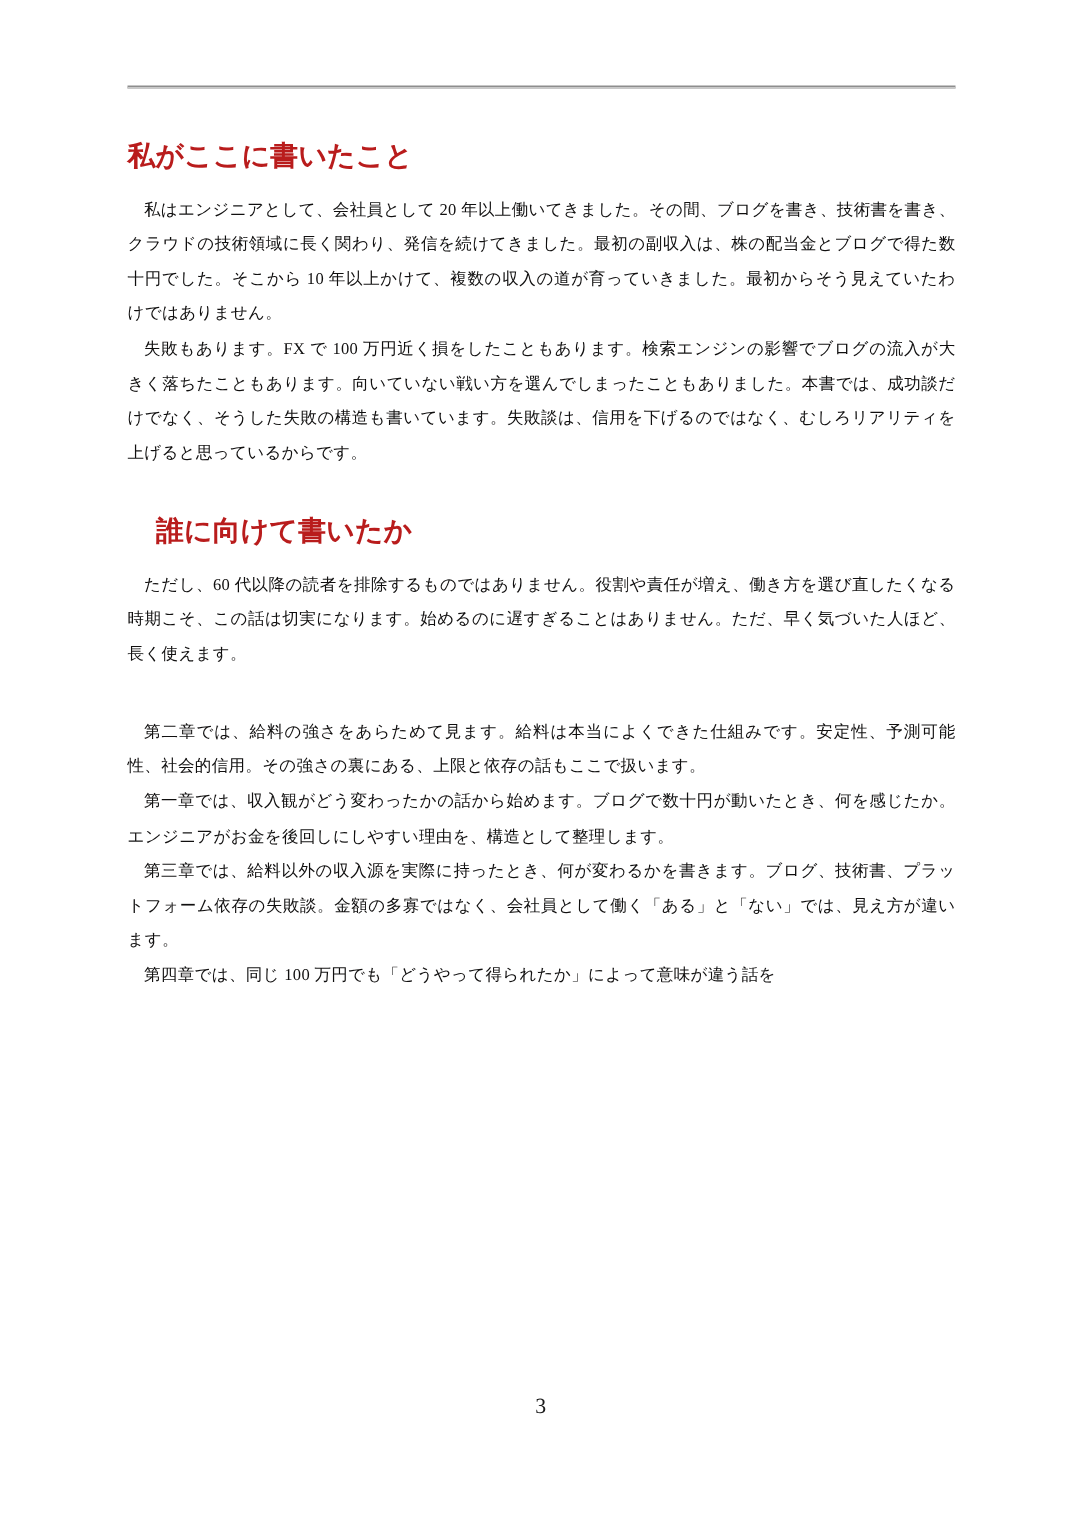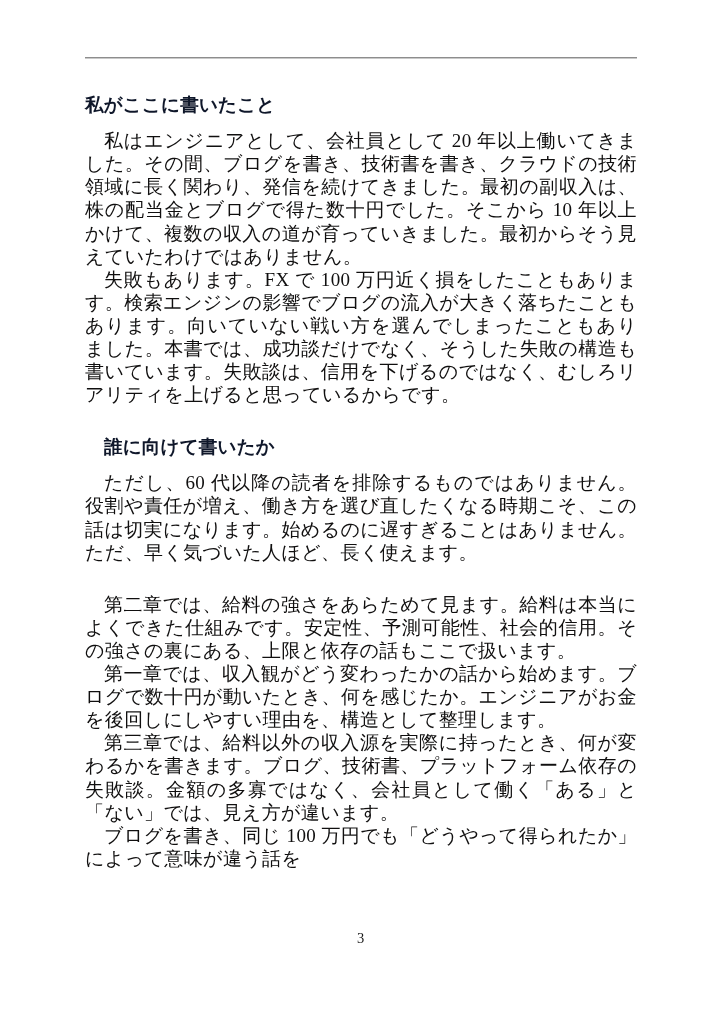--- a/index.html
+++ b/index.html
@@ -45,36 +45,36 @@
     width: 552px;
   }
 
   h2.section-heading {
     font-family: "DejaVu Sans", "Liberation Sans", sans-serif;
     font-weight: bold;
     font-size: 18.5px;
     line-height: 1.25;
     letter-spacing: 0.2px;
     margin: 0 0 13px 0;
-    color: #0f172a;
+    color: #b91c1c;
   }
   .section + .section h2.section-heading {
     margin-top: 0;
     padding-left: 19px;
   }
   .section {
     margin-bottom: 0;
   }
   .section.gap {
     margin-top: 29px;
   }
 
   p.para {
     margin: 0;
-    font-size: 19px;
+    font-size: 11px;
     line-height: 23.1px;
     text-align: justify;
     text-justify: inter-character;
     text-indent: 1em;
     word-break: break-all;
     overflow-wrap: anywhere;
     letter-spacing: 0.02em;
   }
   p.para:last-child {
     margin-bottom: 0;
@@ -109,20 +109,20 @@
 
     <div class="section gap">
       <h2 class="section-heading">誰に向けて書いたか</h2>
       <p class="para">ただし、60 代以降の読者を排除するものではありません。役割や責任が増え、働き方を選び直したくなる時期こそ、この話は切実になります。始めるのに遅すぎることはありません。ただ、早く気づいた人ほど、長く使えます。</p>
     </div>
 
     <div class="section gap">
       <p class="para">第二章では、給料の強さをあらためて見ます。給料は本当によくできた仕組みです。安定性、予測可能性、社会的信用。その強さの裏にある、上限と依存の話もここで扱います。</p>
       <p class="para">第一章では、収入観がどう変わったかの話から始めます。ブログで数十円が動いたとき、何を感じたか。エンジニアがお金を後回しにしやすい理由を、構造として整理します。</p>
       <p class="para">第三章では、給料以外の収入源を実際に持ったとき、何が変わるかを書きます。ブログ、技術書、プラットフォーム依存の失敗談。金額の多寡ではなく、会社員として働く「ある」と「ない」では、見え方が違います。</p>
-      <p class="para">ブログを書き、同じ 100 万円でも「どうやって得られたか」によって意味が違う話を</p>
+      <p class="para">第四章では、同じ 100 万円でも「どうやって得られたか」によって意味が違う話を</p>
     </div>
 
   </div>
 
   <div class="folio">3</div>
 
 </div>
 
 </body></html>

